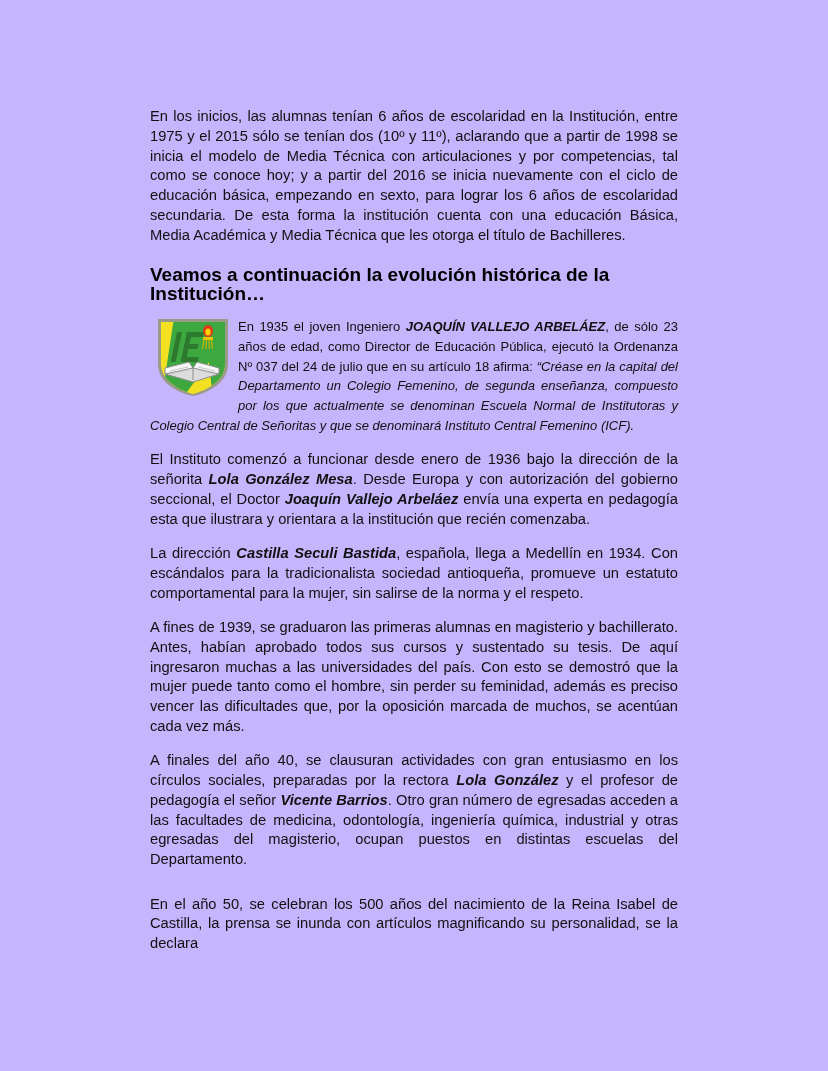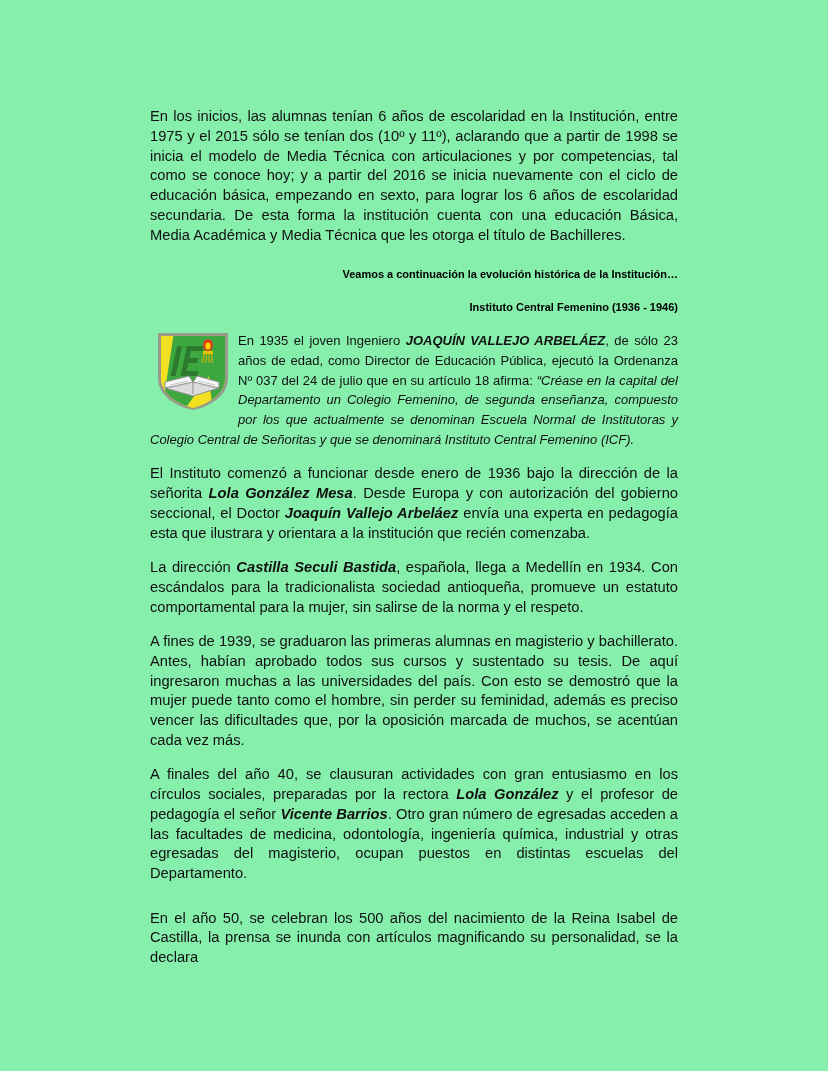--- a/index.html
+++ b/index.html
@@ -8,21 +8,21 @@
     background: #ffffff;
   }
   body {
     font-family: "Liberation Sans", sans-serif;
     color: #000000;
   }
   .page {
     position: relative;
     width: 828px;
     height: 1071px;
-    background: #86efac;
+    background: #c4b5fd;
     overflow: hidden;
     box-sizing: border-box;
     text-decoration: underline;
   }
   .doc-body {
     position: absolute;
     left: 150px;
     top: 107px;
     width: 528px;
   }
@@ -32,24 +32,24 @@
     line-height: 19.8px;
     text-align: justify;
     text-justify: inter-word;
     color: #111111;
   }
   p.para.last {
     margin-bottom: 0;
   }
   h2.heading {
     margin: 0 0 14px 0;
-    font-size: 11px;
+    font-size: 19px;
     line-height: 19px;
     font-weight: bold;
-    text-align: right;
+    text-align: left;
     color: #000000;
   }
   .spacer-sm { height: 5px; }
   .spacer-md { height: 10px; }
   i, em { font-style: italic; }
   .bi { font-weight: bold; font-style: italic; }
 
   
   .emblem-para {
     margin: 0 0 14.5px 0;
@@ -75,21 +75,20 @@
 <div class="page">
 
   <div class="doc-body">
 
     <p class="para">En los inicios, las alumnas tenían 6 años de escolaridad en la Institución, entre 1975 y el 2015 sólo se tenían dos (10º y 11º), aclarando que a partir de 1998 se inicia el modelo de Media Técnica con articulaciones y por competencias, tal como se conoce hoy; y a partir del 2016 se inicia nuevamente con el ciclo de educación básica, empezando en sexto, para lograr los 6 años de escolaridad secundaria.  De esta forma la   institución cuenta con una educación Básica, Media Académica y Media Técnica que les otorga el título de Bachilleres.</p>
 
     <div class="spacer-sm"></div>
 
     <h2 class="heading">Veamos a continuación la evolución histórica de la Institución…</h2>
 
-    <h2 class="heading">Instituto Central Femenino (1936 - 1946)</h2>
 
     <div class="clearfix">
       <div class="emblem">
         <svg width="74" height="78" viewBox="0 0 74 78" xmlns="http://www.w3.org/2000/svg" aria-hidden="true">
           <defs>
             <clipPath id="shieldClip">
               <path d="M5 4 H69 V46 C69 62 52 72 37 76 C22 72 5 62 5 46 Z"></path>
             </clipPath>
           </defs>
 

